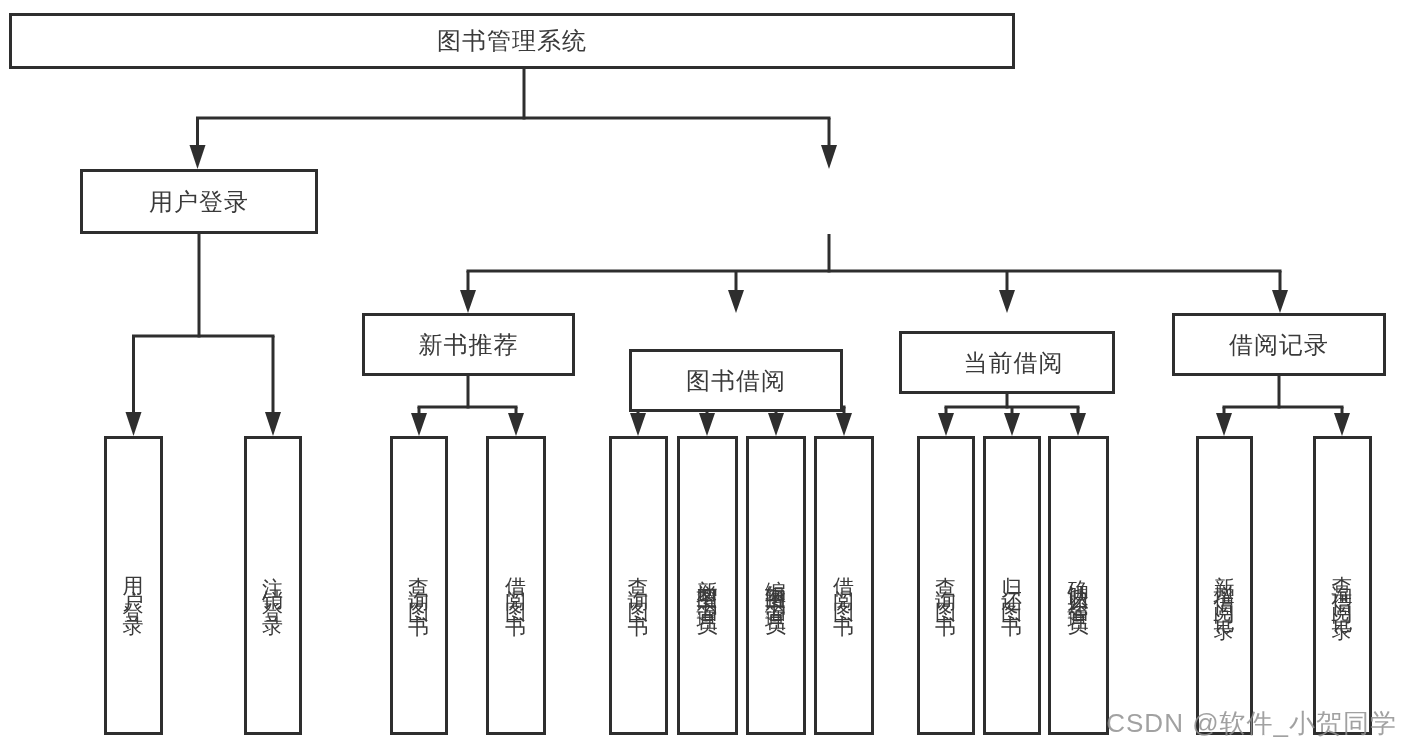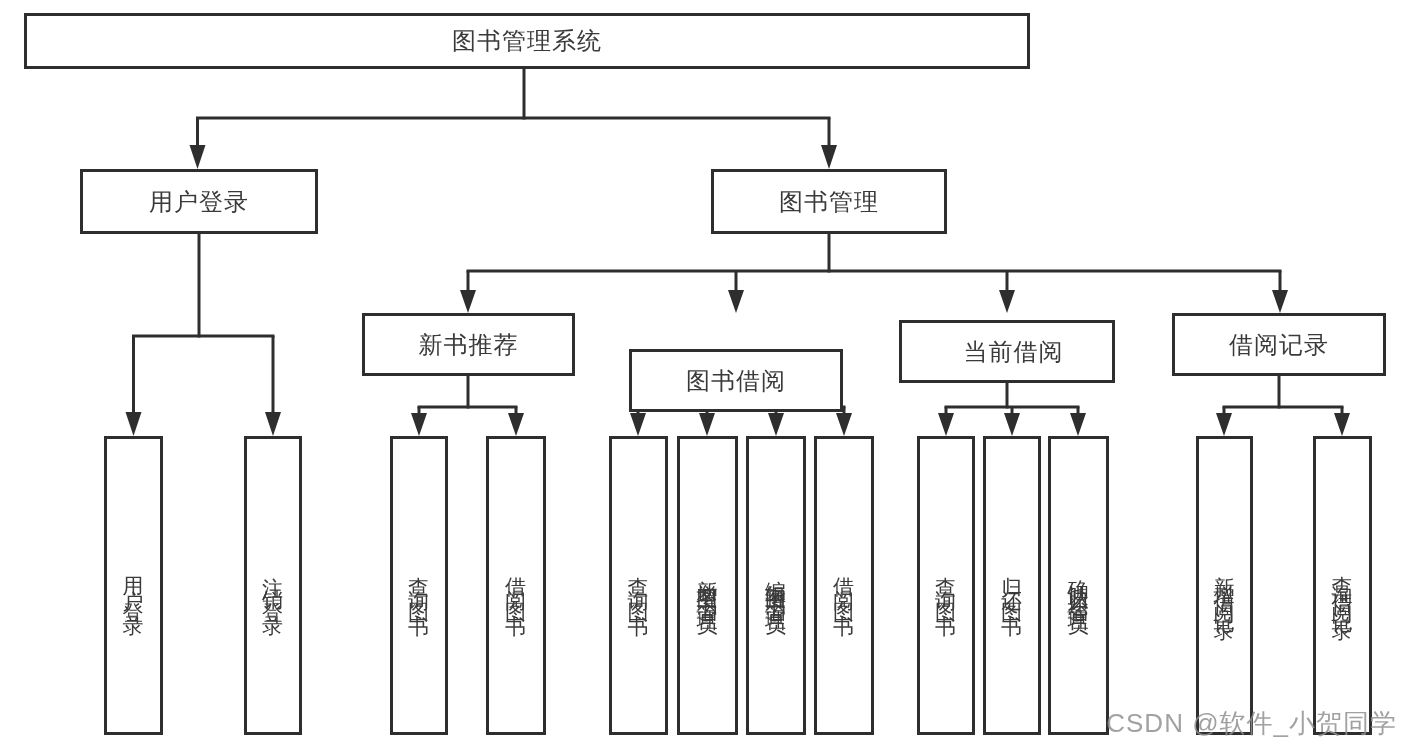--- a/index.html
+++ b/index.html
@@ -93,38 +93,35 @@
       <polygon points="768,413 784,413 776,436"></polygon>
       <polygon points="836,413 852,413 844,436"></polygon>
       <polygon points="938,413 954,413 946,436"></polygon>
       <polygon points="1004,413 1020,413 1012,436"></polygon>
       <polygon points="1070,413 1086,413 1078,436"></polygon>
       <polygon points="1216,413 1232,413 1224,436"></polygon>
       <polygon points="1334,413 1350,413 1342,436"></polygon>
     </g>
   </svg>
 
-  <div class="node" style="left:24px;top:13px;width:1006px;height:56px;">
+  <div class="node" style="left:9px;top:13px;width:1006px;height:56px;">
     <span class="h-label">图书管理系统</span>
   </div>
 
   <div class="node" style="left:80px;top:169px;width:238px;height:65px;">
     <span class="h-label">用户登录</span>
-  </div>
-  <div class="node" style="left:711px;top:169px;width:236px;height:65px;">
-    <span class="h-label">图书管理</span>
   </div>
 
   <div class="node" style="left:362px;top:313px;width:213px;height:63px;justify-content:center;">
     <span class="h-label">新书推荐</span>
   </div>
   <div class="node" style="left:629px;top:313px;width:214px;height:63px;margin-top:36px;">
     <span class="h-label">图书借阅</span>
   </div>
-  <div class="node" style="left:899px;top:320px;width:216px;height:63px;padding-left:13px;">
+  <div class="node" style="left:899px;top:331px;width:216px;height:63px;padding-left:13px;">
     <span class="h-label">当前借阅</span>
   </div>
   <div class="node" style="left:1172px;top:313px;width:214px;height:63px;">
     <span class="h-label">借阅记录</span>
   </div>
 
   <div class="node leaf" style="left:104px;width:59px;">
     <span class="v-label s4">用户登录</span>
   </div>
   <div class="node leaf" style="left:244px;width:58px;">

